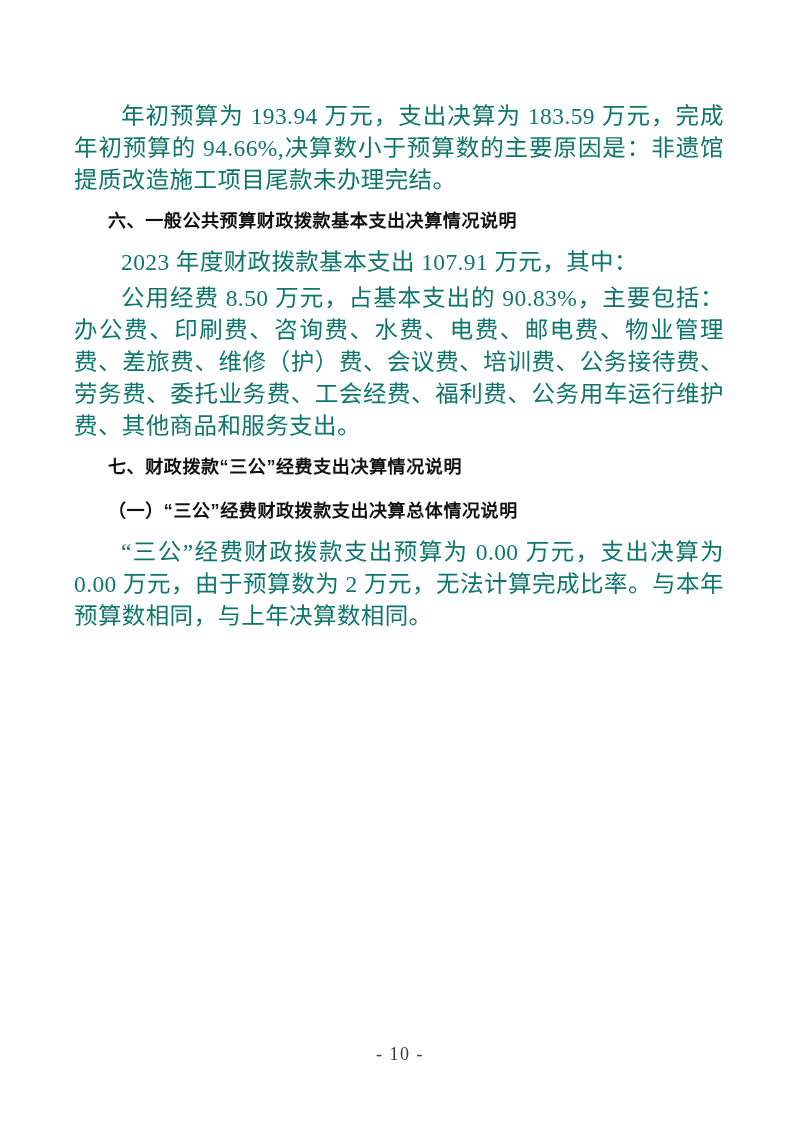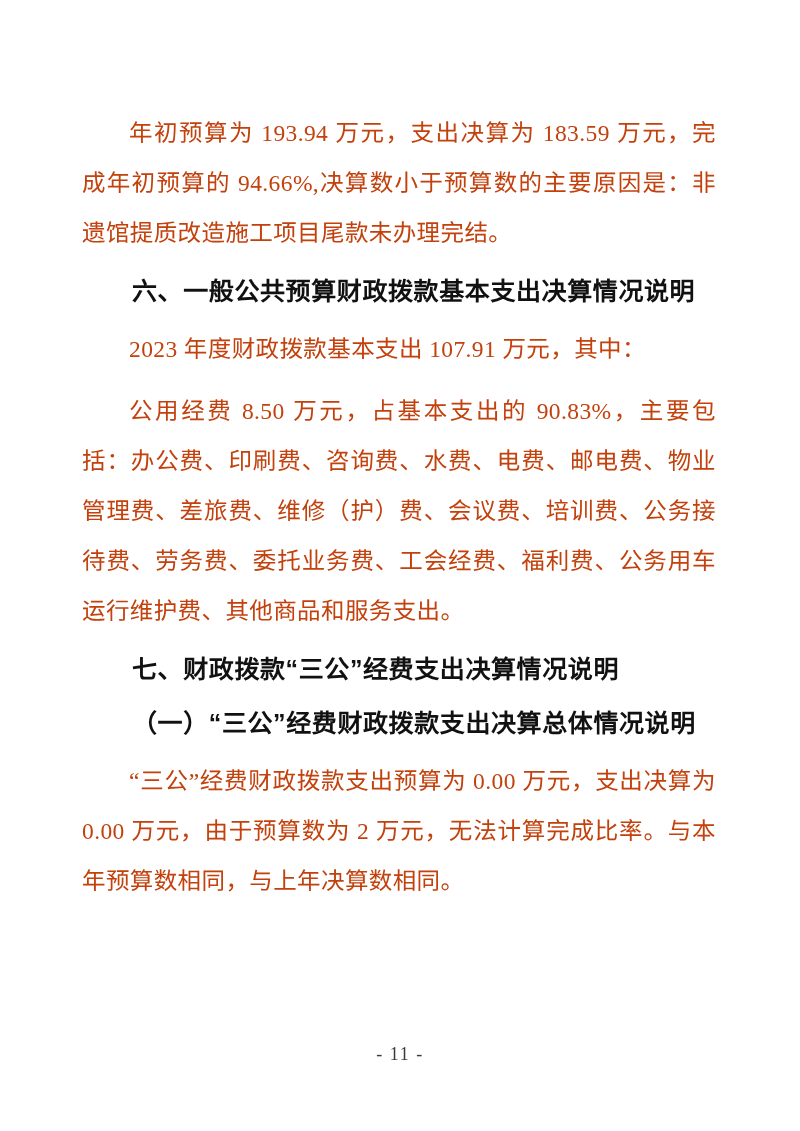--- a/index.html
+++ b/index.html
@@ -23,39 +23,39 @@
     position: absolute;
     left: 70px;
     top: 96px;
     width: 658px;
   }
 
   
   .para {
     font-family: "Liberation Serif", "DejaVu Serif", serif;
     font-size: 23.5px;
-    line-height: 50px;
-    color: #c2410c;
+    line-height: 32px;
+    color: #0f766e;
     text-align: justify;
     text-justify: inter-character;
     text-indent: 2em;
-    margin: 12px;
+    margin: 4px;
     letter-spacing: 0.4px;
     word-break: break-all;
   }
 
   
   .heading {
     font-family: "Liberation Sans", "DejaVu Sans", sans-serif;
-    font-size: 25px;
+    font-size: 18px;
     line-height: 42px;
     color: #111111;
     font-weight: 700;
     text-indent: 2em;
-    margin: 12px;
+    margin: 2px;
     letter-spacing: 0.6px;
     word-break: break-all;
   }
 
   .heading.sub {
     text-indent: 2em;
   }
 
   
   .page-number {
@@ -89,15 +89,15 @@
     <p class="heading">七、财政拨款“三公”经费支出决算情况说明</p>
 
     <p class="heading sub">（一）“三公”经费财政拨款支出决算总体情况说明</p>
 
     <p class="para">“三公”经费财政拨款支出预算为 0.00 万元，支出决算为 0.00 万元，由于预算数为 2 万元，无法计算完成比率。与本年预算数相同，与上年决算数相同。</p>
 
 
 
   </div>
 
-  <div class="page-number">- 11 -</div>
+  <div class="page-number">- 10 -</div>
 
 </div>
 
 </body></html>

